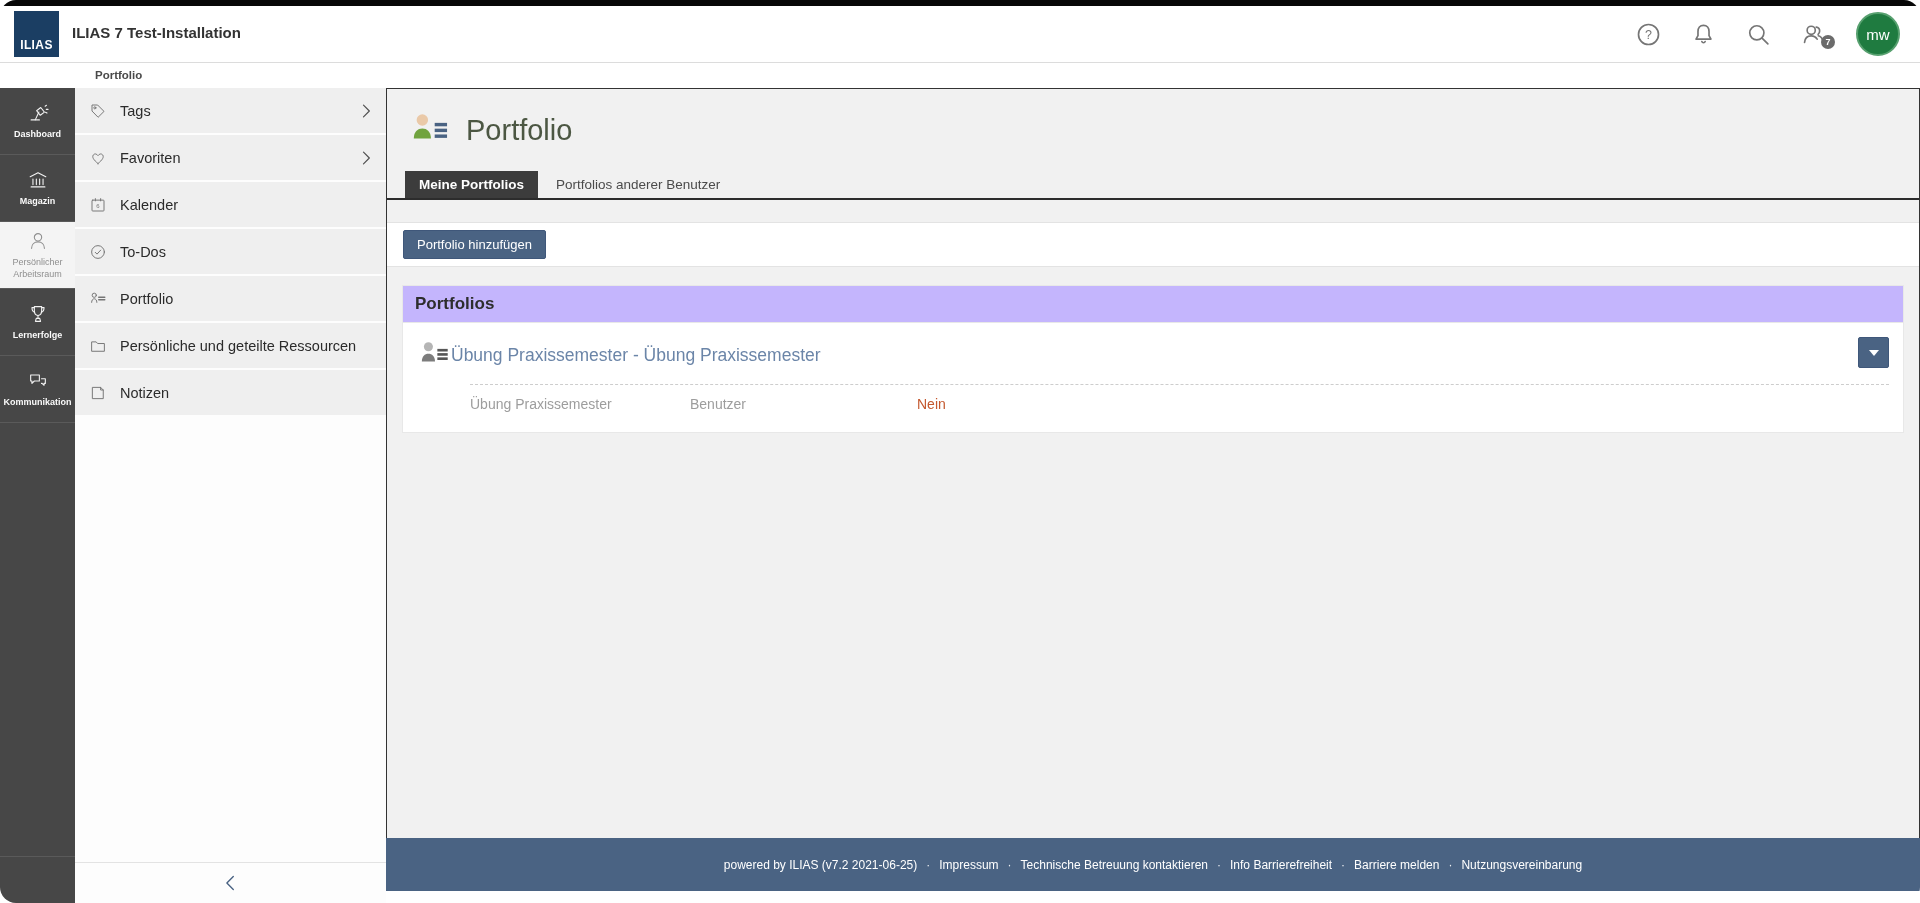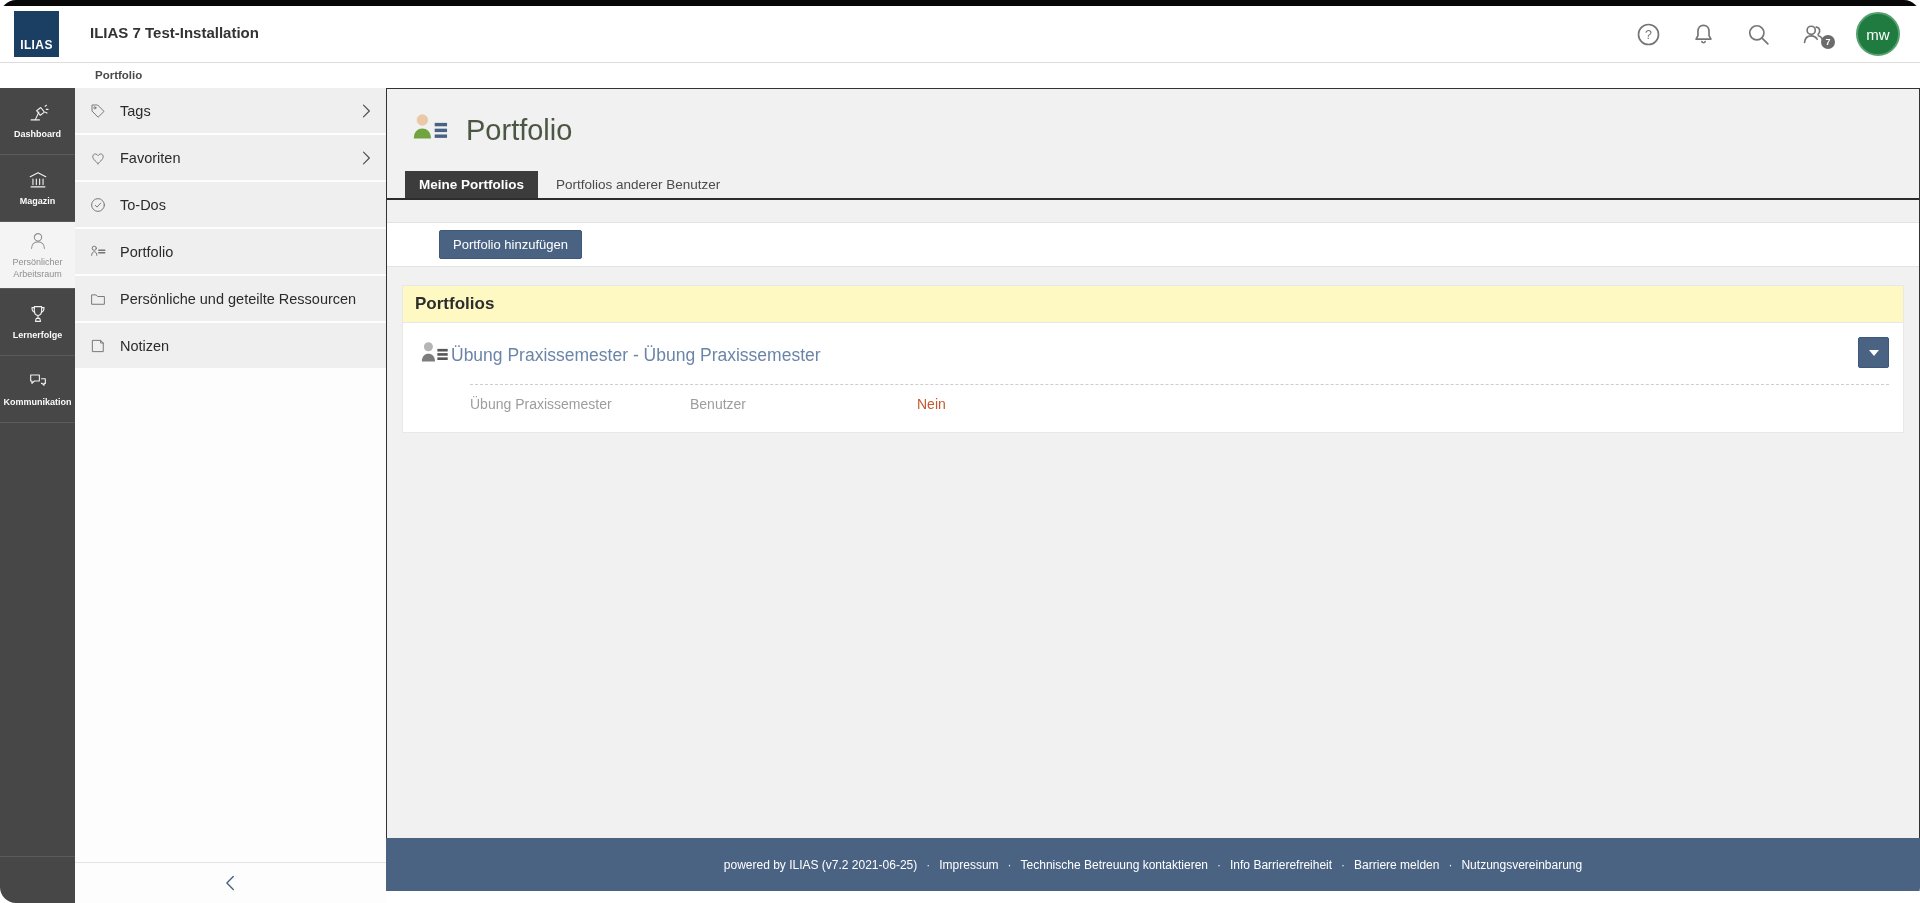--- a/index.html
+++ b/index.html
@@ -5,21 +5,21 @@
   * { margin:0; padding:0; box-sizing:border-box; }
   body { font-family:"Liberation Sans", sans-serif; background:#fff; }
   .screen { position:relative; width:1920px; height:903px; background:#fff; overflow:hidden;border-radius:16px; }
 
   
   .top-black { position:absolute; top:0; left:0; right:0; height:6px; background:#070707; z-index:30; }
   .topbar { position:absolute; top:6px; left:0; right:0; height:57px; background:#fff; border-bottom:1px solid #dcdcdc; z-index:25; }
   .logo { position:absolute; left:14px; top:5px; width:45px; height:46px; background:#1b3e63; color:#fff;
           display:flex; align-items:flex-end; justify-content:center; padding-bottom:5px;
           font-size:12px; font-weight:bold; letter-spacing:.4px; cursor:pointer; }
-  .topbar-title { position:absolute; left:90px; top:18px; font-size:15px; font-weight:700; color:#333; }
+  .topbar-title { position:absolute; left:72px; top:18px; font-size:15px; font-weight:700; color:#333; }
   .topbar-right { position:absolute; right:0; top:0; height:100%; display:flex; align-items:center; gap:30px; padding-right:20px; }
   .tb-icon { width:25px; height:25px; color:#757575; cursor:pointer; flex:0 0 auto; }
   .tb-icon svg { width:100%; height:100%; stroke:#757575; fill:none; stroke-width:1.6; stroke-linecap:round; stroke-linejoin:round; }
   .users-wrap { position:relative; }
   .online-badge { position:absolute; right:-9px; bottom:-2px; width:14px; height:14px; border-radius:50%;
                   background:#6b6b6b; color:#fff; font-size:9px; font-weight:bold;
                   display:flex; align-items:center; justify-content:center; }
   .avatar { width:44px; height:44px; border-radius:50%; background:#1f7b40; border:2px solid #57a06f;
             color:#fff; font-size:15px; display:flex; align-items:center; justify-content:center; cursor:pointer; }
 
@@ -56,26 +56,26 @@
   .page-header { display:flex; align-items:center; gap:17px; padding:22px 0 0 22px; }
   .page-header svg { width:40px; height:38px; }
   .page-title { font-size:29px; font-weight:400; color:#4c5743; }
 
   .tabbar { display:flex; align-items:flex-end; margin-top:22px; padding-left:18px; border-bottom:2px solid #2c2c2c; }
   .tab { font-size:13.5px; padding:6px 14px; cursor:pointer; white-space:nowrap; }
   .tab.active { background:#3c3c3c; color:#fff; font-weight:600; }
   .tab.inactive { color:#4b4b4b; margin-left:4px; }
 
   .toolbar { margin-top:22px; background:#fff; border-top:1px solid #e3e3e3; border-bottom:1px solid #e3e3e3;
-             padding:7px 0 7px 52px; }
+             padding:7px 0 7px 16px; }
   .btn-primary { display:inline-block; background:#4a6383; color:#fff; font-size:13px; font-family:"Liberation Sans",sans-serif;
                  padding:6px 13px; border:1px solid #3f577a; border-radius:2px; cursor:pointer; }
 
   .card { margin:18px 15px 0; }
-  .card-header { background:#fef9c3; border:1px solid #e8e8e8; padding:8px 12px; font-size:17px; font-weight:700; color:#2d2d2d; }
+  .card-header { background:#c4b5fd; border:1px solid #e8e8e8; padding:8px 12px; font-size:17px; font-weight:700; color:#2d2d2d; }
   .card-body { background:#fff; border:1px solid #e8e8e8; border-top:none; padding:16px 14px 20px; }
   .row-head { display:flex; align-items:center; position:relative; padding-left:2px; }
   .row-head svg { width:32px; height:32px; flex:0 0 auto; }
   .row-title { font-size:17.5px; color:#6b85a8; cursor:pointer; }
   .dropdown-btn { position:absolute; right:0; top:-2px; width:31px; height:31px; background:#4a6383;
                   border:1px solid #3f577a; border-radius:2px; cursor:pointer;
                   display:flex; align-items:center; justify-content:center; }
   .caret-down { width:0; height:0; border-left:5px solid transparent; border-right:5px solid transparent; border-top:6px solid #fff; }
   .dashed-sep { border-top:1px dashed #cdcdcd; margin:13px 0 11px 53px; }
   .details { display:flex; padding-left:53px; font-size:14px; align-items:flex-start; }
@@ -199,20 +199,28 @@
       <svg viewBox="0 0 24 24">
           <path d="M12 19.4C5.6 14.2 3.9 10.6 5.7 8c1.5-2.1 4.5-1.9 6.3.9 1.8-2.8 4.8-3 6.3-.9 1.8 2.6.1 6.2-6.3 11.4z"></path>
         </svg>
       <span class="side-label">Favoriten</span>
       <span class="side-chevron"><svg viewBox="0 0 24 24" fill="none">
             <path d="M9 5l7 7-7 7"></path>
           </svg></span>
     </div>
     <div class="side-item">
       <svg viewBox="0 0 24 24">
+          <rect x="4" y="5.5" width="16" height="14.5" rx="1"></rect>
+          <path d="M8.5 3.5v3M15.5 3.5v3"></path>
+          <text x="12" y="16.5" text-anchor="middle" font-size="8" stroke="none" fill="#757575" font-family="Liberation Sans, sans-serif">6</text>
+        </svg>
+      <span class="side-label">Kalender</span>
+    </div>
+    <div class="side-item">
+      <svg viewBox="0 0 24 24">
           <circle cx="12" cy="12" r="8.5"></circle>
           <path d="M8.3 12.4l2.4 2.4 4.9-5.3"></path>
         </svg>
       <span class="side-label">To-Dos</span>
     </div>
     <div class="side-item">
       <svg viewBox="0 0 24 24">
           <circle cx="7" cy="7" r="2.8"></circle>
           <path d="M3.5 16.5c0-3 1.6-4.8 3.5-4.8s3.5 1.8 3.5 4.8"></path>
           <path d="M13 9.5h8M13 13h8" stroke-width="2"></path>

